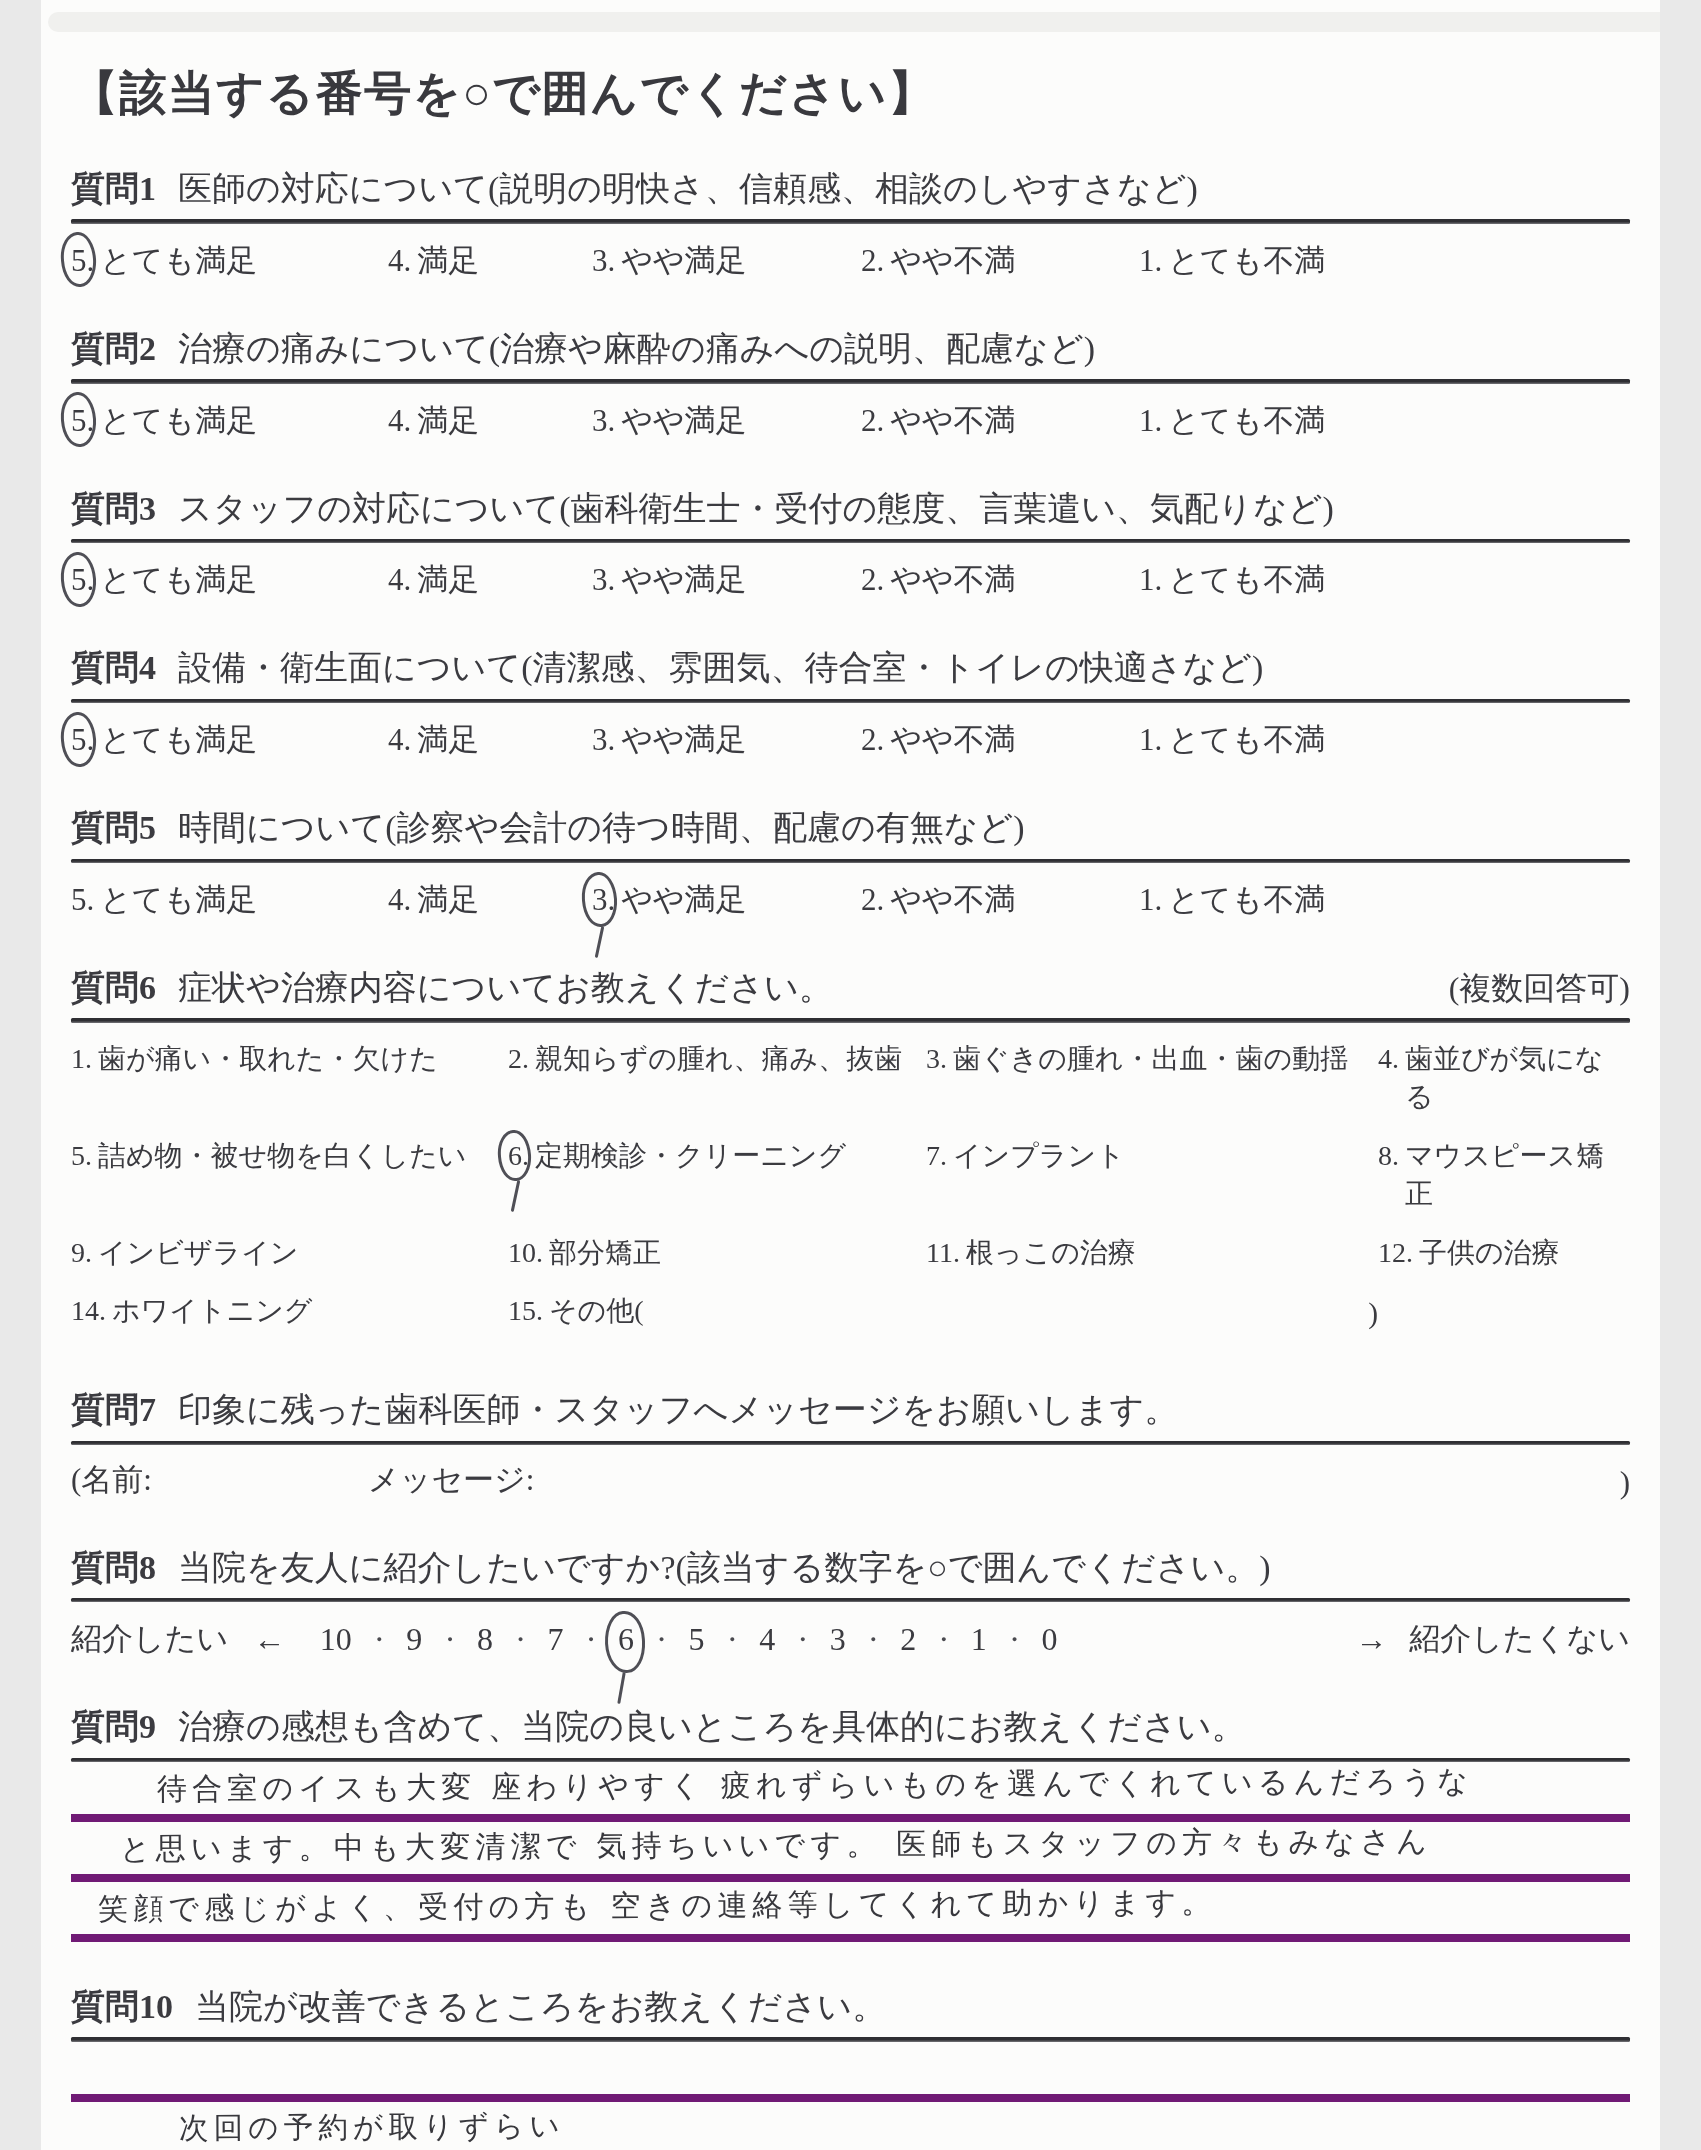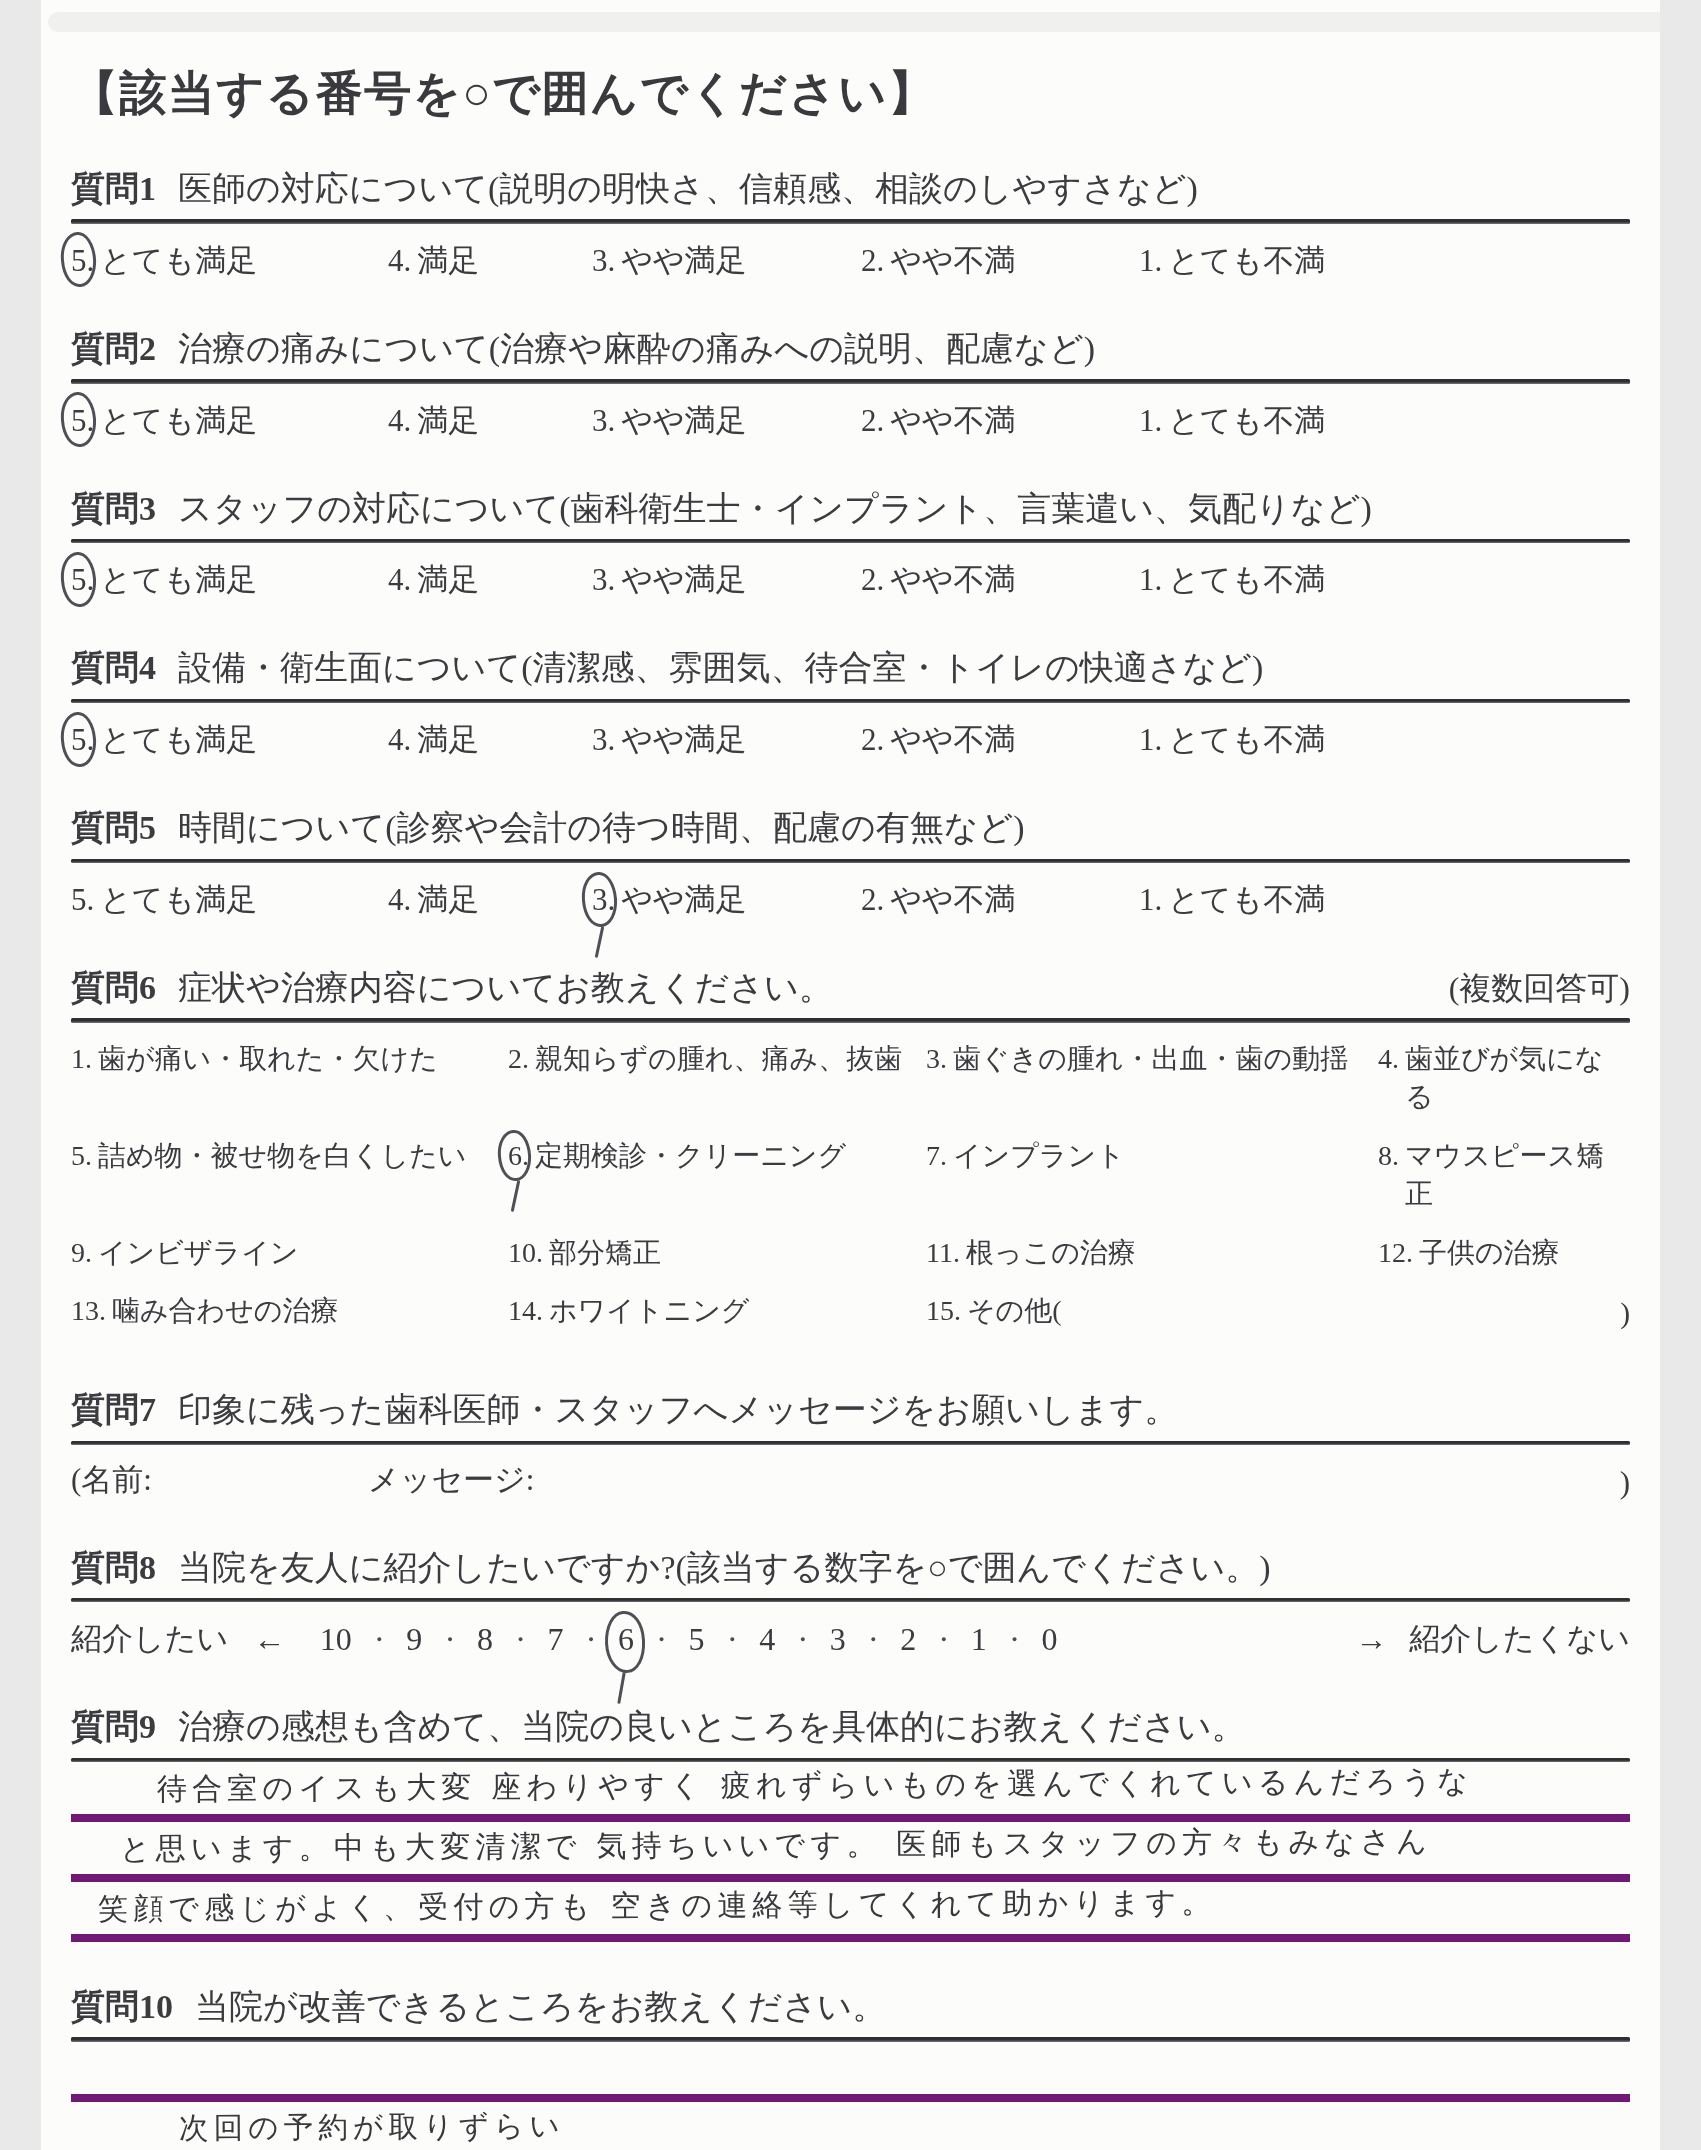--- a/index.html
+++ b/index.html
@@ -111,21 +111,21 @@
       <span class="opt w4">
           <span class="onum"><span>1.</span></span>
           <span>とても不満</span>
         </span>
     </div>
   </section>
 
   <section class="q">
     <div class="q-title">
       <span class="q-label">質問3</span>
-      <span class="q-text">スタッフの対応について(歯科衛生士・インプラント、言葉遣い、気配りなど)</span>
+      <span class="q-text">スタッフの対応について(歯科衛生士・受付の態度、言葉遣い、気配りなど)</span>
     </div>
     <div class="rule"></div>
     <div class="opts">
       <span class="opt w0">
           <span class="onum circle"><span>5.</span></span>
           <span>とても満足</span>
         </span>
       <span class="opt w1">
           <span class="onum"><span>4.</span></span>
           <span>満足</span>
@@ -253,24 +253,20 @@
           <span class="inum">10.</span>
           <span>部分矯正</span>
         </span>
       <span class="item">
           <span class="inum">11.</span>
           <span>根っこの治療</span>
         </span>
       <span class="item">
           <span class="inum">12.</span>
           <span>子供の治療</span>
-        </span>
-      <span class="item">
-          <span class="inum">13.</span>
-          <span>噛み合わせの治療</span>
         </span>
       <span class="item">
           <span class="inum">14.</span>
           <span>ホワイトニング</span>
         </span>
       <span class="item">
           <span class="inum">15.</span>
           <span>その他(</span>
         </span>
       <span class="q6-close">)</span>

